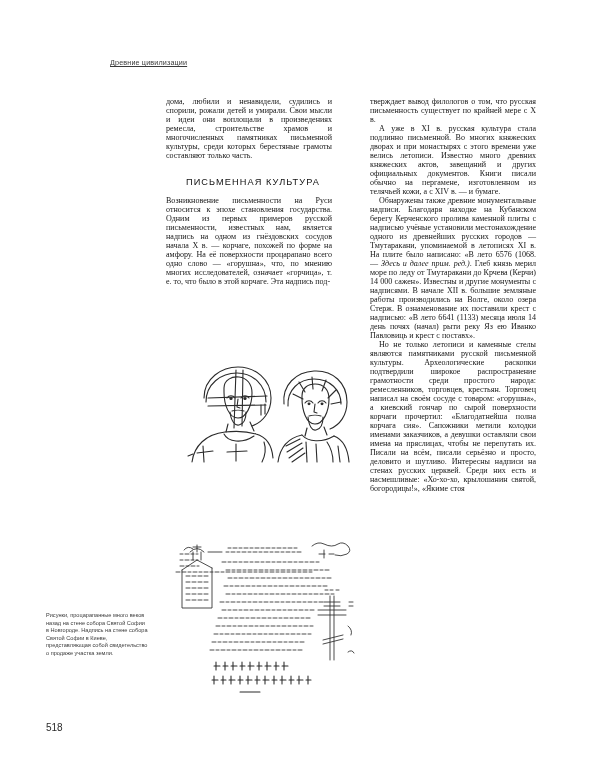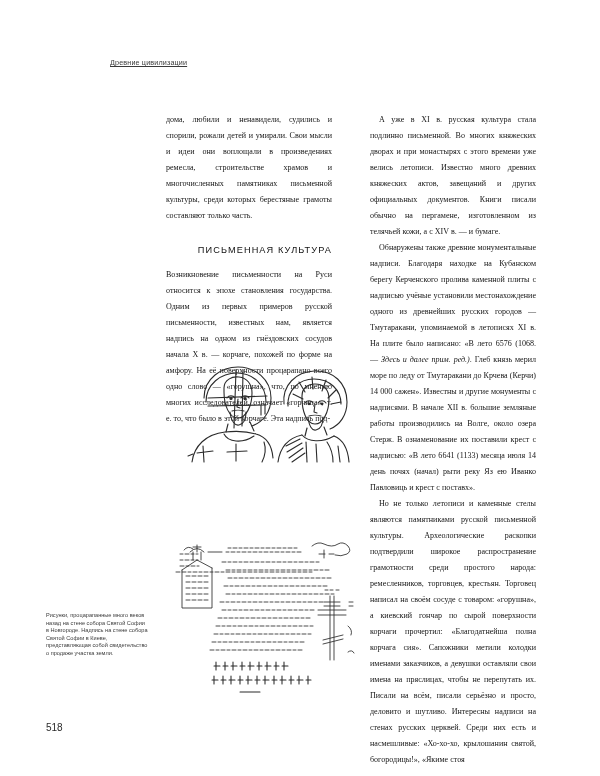--- a/index.html
+++ b/index.html
@@ -31,46 +31,46 @@
     font-size: 7.2px;
     letter-spacing: 0.15px;
     color: #3a3a3a;
     white-space: nowrap;
     text-decoration: underline;
   }
 
   
   .col {
     position: absolute;
-    top: 112px;
+    top: 97px;
     width: 166px;
     text-align: justify;
     font-size: 8.05px;
-    line-height: 16px;
+    line-height: 9px;
     color: #151515;
     hyphens: manual;
   }
   .col-left  { left: 166px; }
   .col-right { left: 370px; }
 
   .col p {
     margin: 0;
     text-indent: 9px;
   }
   .col p.noindent { text-indent: 0; }
 
   .section-title {
     font-family: "Liberation Sans", sans-serif;
     font-size: 9.2px;
     font-weight: 400;
     letter-spacing: 1.1px;
     margin: 18px 0 9px 0;
     color: #111;
     text-indent: 0 !important;
-    text-align: right;
+    text-align: center;
     padding-left: 8px;
   }
 
   .ital { font-style: italic; }
 
   
   .figure-block {
     position: absolute;
     left: 166px;
     top: 358px;
@@ -125,20 +125,21 @@
 
   <div class="col col-left">
     <p class="noindent">дома, любили и ненавидели, судились и спорили, рожали детей и умирали. Свои мысли и идеи они воплощали в произведениях ремесла, строительстве храмов и многочисленных памятниках письменной культуры, среди которых берестяные грамоты составляют только часть.</p>
 
     <h2 class="section-title">ПИСЬМЕННАЯ КУЛЬТУРА</h2>
 
     <p class="noindent">Возникновение письменности на Руси относится к эпохе становления государства. Одним из первых примеров русской письменности, известных нам, является надпись на одном из гнёздовских сосудов начала X в. — корчаге, похожей по форме на амфору. На её поверхности процарапано всего одно слово — «горушна», что, по мнению многих исследователей, означает «горчица», т. е. то, что было в этой корчаге. Эта надпись под-</p>
   </div>
 
   <div class="col col-right">
+    <p class="noindent">тверждает вывод филологов о том, что русская письменность существует по крайней мере с X в.</p>
 
     <p>А уже в XI в. русская культура стала подлинно письменной. Во многих княжеских дворах и при монастырях с этого времени уже велись летописи. Известно много древних княжеских актов, завещаний и других официальных документов. Книги писали обычно на пергамене, изготовленном из телячьей кожи, а с XIV в. — и бумаге.</p>
 
     <p><span>Обнаружены также древние монументальные надписи. Благодаря находке на Кубанском берегу Керченского пролива каменной плиты с надписью учёные установили местонахождение одного из древнейших русских городов — Тмутаракани, упоминаемой в летописях XI в. На плите было написано: «В лето 6576 (1068. — </span><span class="ital">Здесь и далее прим. ред.)</span><span>. Глеб князь мерил море по леду от Тмутаракани до Крчева (Керчи) 14 000 сажен». Известны и другие монументы с надписями. В начале XII в. большие земляные работы производились на Волге, около озера Стерж. В ознаменование их поставили крест с надписью: «В лето 6641 (1133) месяца июля 14 день почях (начал) рыти реку Яз ею Иванко Павловиць и крест с поставх».</span></p>
 
     <p>Но не только летописи и каменные стелы являются памятниками русской письменной культуры. Археологические раскопки подтвердили широкое распространение грамотности среди простого народа: ремесленников, торговцев, крестьян. Торговец написал на своём сосуде с товаром: «горушна», а киевский гончар по сырой поверхности корчаги прочертил: «Благодатнейша полна корчага сия». Сапожники метили колодки именами заказчиков, а девушки оставляли свои имена на пряслицах, чтобы не перепутать их. Писали на всём, писали серьёзно и просто, деловито и шутливо. Интересны надписи на стенах русских церквей. Среди них есть и насмешливые: «Хо-хо-хо, крылошанин святой, богородицы!», «Якиме стоя</p>
   </div>
 
   <div class="figure-block">
 

